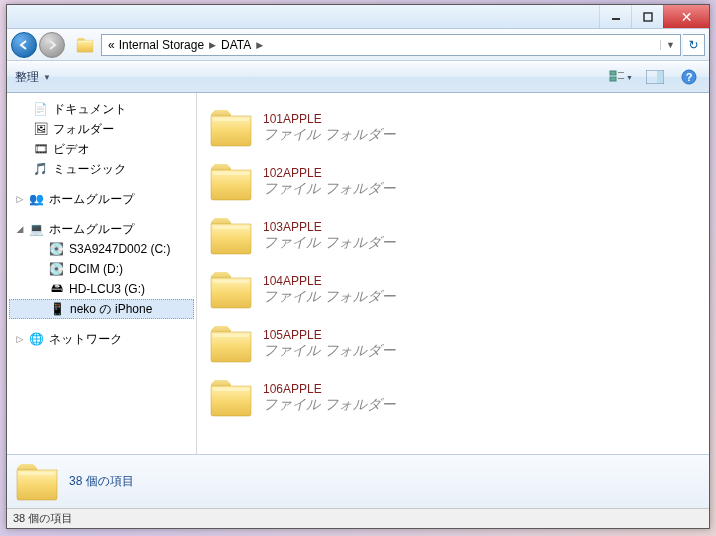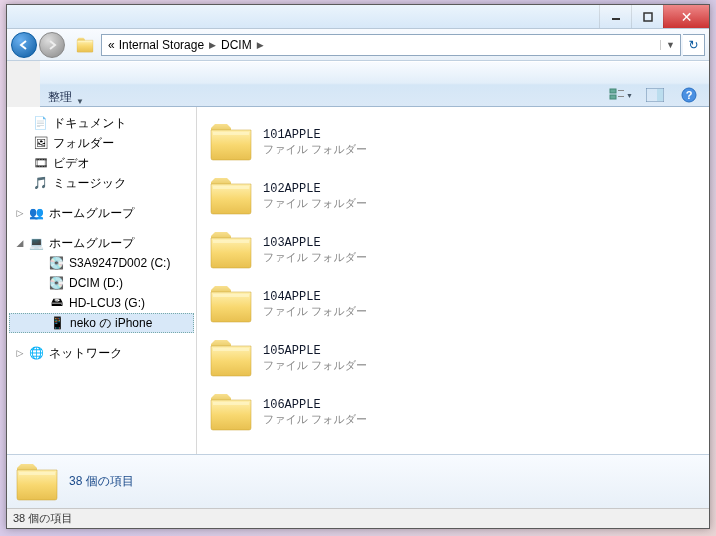--- a/index.html
+++ b/index.html
@@ -14,38 +14,38 @@
   .navcircle { width: 26px; height: 26px; border-radius: 50%; background: radial-gradient(circle at 35% 30%, #6ab0f0, #0a5aa0); border: 1px solid #0a5aa0; display: flex; align-items: center; justify-content: center; color: white; font-size: 12px; }
   .navcircle.fwd { background: radial-gradient(circle at 35% 30%, #ddd, #888); border-color: #888; }
   .folder-small { width: 20px; height: 16px; margin: 0 4px 0 8px; }
   .address { flex: 1; height: 22px; background: white; border: 1px solid #90a8c0; display: flex; align-items: center; font-size: 12px; padding-left: 4px; }
   .address .seg { padding: 0 2px; color: #000; }
   .address .arr { color: #555; padding: 0 3px; font-size: 9px; }
   .refresh { width: 22px; height: 22px; background: white; border: 1px solid #90a8c0; border-left: none; display: flex; align-items: center; justify-content: center; color: #0a5aa0; font-size: 12px; }
   .searchbox { width: 230px; height: 22px; background: white; border: 1px solid #90a8c0; display: flex; align-items: center; margin-left: 2px; }
   .searchbox input { border: none; flex: 1; font-size: 12px; padding: 0 4px; color: #888; font-style: italic; outline: none; }
   .searchbox .mag { color: #3a70c0; padding: 0 5px; font-size: 13px; }
-  .toolbar { height: 46px; background: linear-gradient(#f8fbff, #e2eef9 48%, #d4e6f6 52%, #dbe9f7); border-top: 1px solid #fff; border-bottom: 1px solid #a0b8d0; display: flex; align-items: flex-end; padding: 0 8px; font-size: 12px; margin-left: 33px; }
+  .toolbar { height: 32px; background: linear-gradient(#f8fbff, #e2eef9 48%, #d4e6f6 52%, #dbe9f7); border-top: 1px solid #fff; border-bottom: 1px solid #a0b8d0; display: flex; align-items: center; padding: 0 8px; font-size: 12px; }
   .toolbar .org { color: #1a2a4a; padding-right: 4px; }
   .toolbar .dd { font-size: 8px; color: #456; }
   .toolbar .right { margin-left: auto; display: flex; gap: 10px; align-items: center; }
   .toolbtn { width: 24px; height: 22px; display: flex; align-items: center; justify-content: center; }
   .body { flex: 1; display: flex; background: #fff; min-height: 0; }
   .tree { width: 190px; border-right: 1px solid #d8d8d8; background: #fff; overflow-y: auto; padding: 6px 2px; font-size: 12px; }
   .tnode { display: flex; align-items: center; height: 20px; padding-left: var(--ind,10px); gap: 4px; white-space: nowrap; }
   .tnode.sel { background: #d8e8f8; border: 1px dotted #7aa; }
   .tnode .exp { width: 10px; font-size: 9px; color: #777; text-align: center; }
   .tnode .ico { width: 16px; height: 16px; display: inline-flex; align-items: center; justify-content: center; font-size: 12px; }
   .tsection { margin-bottom: 10px; }
   .content { flex: 1; overflow-y: scroll; padding: 8px 4px; position: relative; }
   .item { display: flex; align-items: center; height: 54px; padding-left: 8px; gap: 10px; }
   .foldericon { width: 44px; height: 40px; }
   .itxt { display: flex; flex-direction: column; font-size: 12px; }
-  .itxt .name { color: #0f172a; font-family: Liberation Mono, monospace; }
-  .itxt .type { color: #888; font-size: 11px; }
+  .itxt .name { color: #7f1d1d; }
+  .itxt .type { color: #888; font-size: 14px; font-style: italic; }
   .detailpane { height: 54px; background: linear-gradient(#f8fbff,#e8f0f8); border-top: 1px solid #c0d0e0; display: flex; align-items: center; padding: 4px 8px; gap: 10px; }
   .detailpane .big { width: 44px; height: 40px; }
   .detailpane .lbl { font-size: 12px; color: #1a4a8a; }
   .status { height: 20px; background: #f0f0f0; border-top: 1px solid #c8c8c8; font-size: 11px; padding: 2px 6px; color: #333; }
   
   .svg-folder { fill: url(#foldgrad); }
 </style>
 </head>
 <body>
 
@@ -95,21 +95,21 @@
           <path d="M4 2 L9 6 L4 10" stroke="#eee" stroke-width="2" fill="none"></path>
         </svg>
     </div>
     <svg class="folder-small">
         <use href="#folder"></use>
       </svg>
     <div class="address">
       <span class="seg">«</span>
       <span class="seg">Internal Storage</span>
       <span class="arr">▶</span>
-      <span class="seg">DCIM</span>
+      <span class="seg">DATA</span>
       <span class="arr">▶</span>
       <span style="flex:1"></span>
       <span class="arr" style="border-left:1px solid #ccc;padding:0 5px">▼</span>
     </div>
     <div class="refresh">↻</div>
   </div>
 
   <div class="toolbar">
     <span class="org">整理</span>
     <span class="dd">▼</span>

